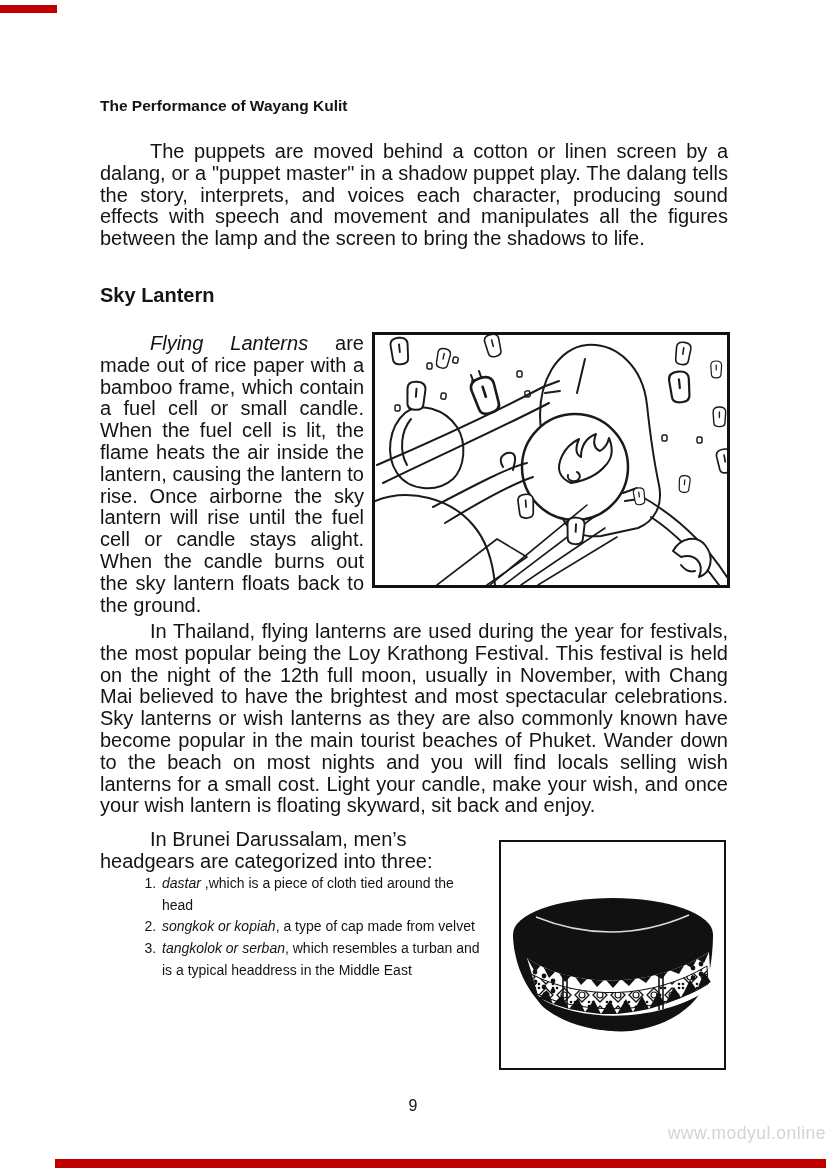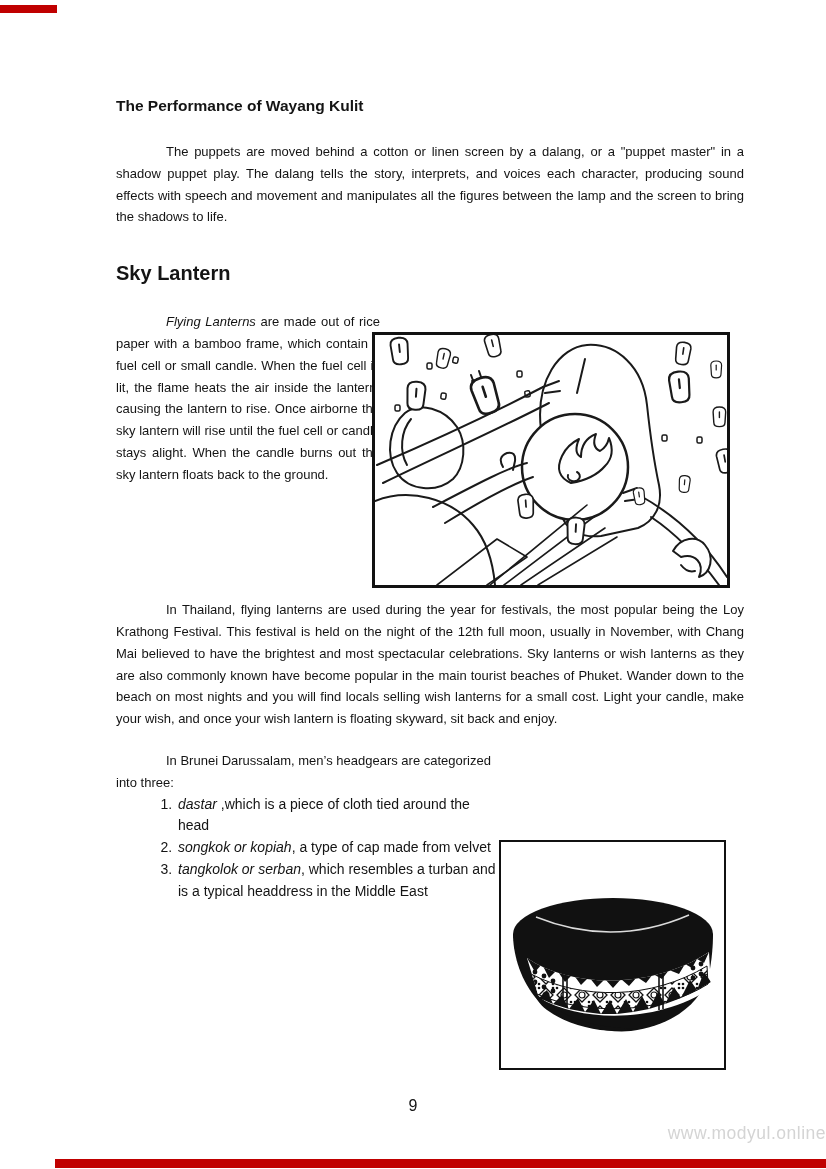--- a/index.html
+++ b/index.html
@@ -5,37 +5,37 @@
   html,body { margin:0; padding:0; background:#ffffff; }
   .page {
     position:relative; width:826px; height:1169px; background:#ffffff;
     font-family:"Liberation Sans","DejaVu Sans",sans-serif; color:#141414;
     overflow:hidden;
   }
   .red-mark { position:absolute; background:#c00000; }
   .red-mark.top { left:0; top:5px; width:57px; height:8px; }
   .red-mark.bottom { left:55px; top:1159px; width:771px; height:9px; }
 
-  .content { position:absolute; left:116px; top:0; width:628px; }
+  .content { position:absolute; left:100px; top:0; width:628px; }
 
   h2.sub { margin:96px 0 0; font-size:15.5px; font-weight:bold; line-height:20px; }
   h1.sec { margin:33px 0 0; font-size:20px; font-weight:bold; line-height:24px; }
   h1.sec2 { margin:36px 0 0; font-size:20px; font-weight:bold; line-height:24px; }
 
-  p { margin:0; font-size:13px; line-height:21.8px; }
+  p { margin:0; font-size:20px; line-height:21.8px; }
   .just { text-align:justify;margin-top:6px; }
   .indent { text-indent:50px; }
   .p1 { margin-top:25px; }
   .thai { margin-top:0; }
   .it { font-style:italic; }
 
   .skywrap { margin-top:26px; height:288px; }
   .skycol { width:264px; }
 
-  .songtext { margin-top:20px; width:388px; }
+  .songtext { margin-top:12px; width:388px; }
   .songtext ol { margin:0; padding-left:60px; font-size:14px; line-height:21.8px; }
   .songtext li { margin:0; padding:0 0 0 2px; }
 
   .imgbox { position:absolute; background:#fff; box-sizing:border-box; }
   .imgbox.sky { left:372px; top:332px; width:358px; height:256px; border:3px solid #111; }
   .imgbox.songkok { left:499px; top:840px; width:227px; height:230px; border:2px solid #111; }
   .imgbox svg { display:block; width:100%; height:100%; }
 
   .page-number { position:absolute; left:0; top:1097px; width:826px; text-align:center; font-size:16px; color:#141414; }
   .watermark { position:absolute; left:0; top:1123px; width:826px; text-align:right; font-size:17.5px; color:#d4d4d4; letter-spacing:0.5px; }

